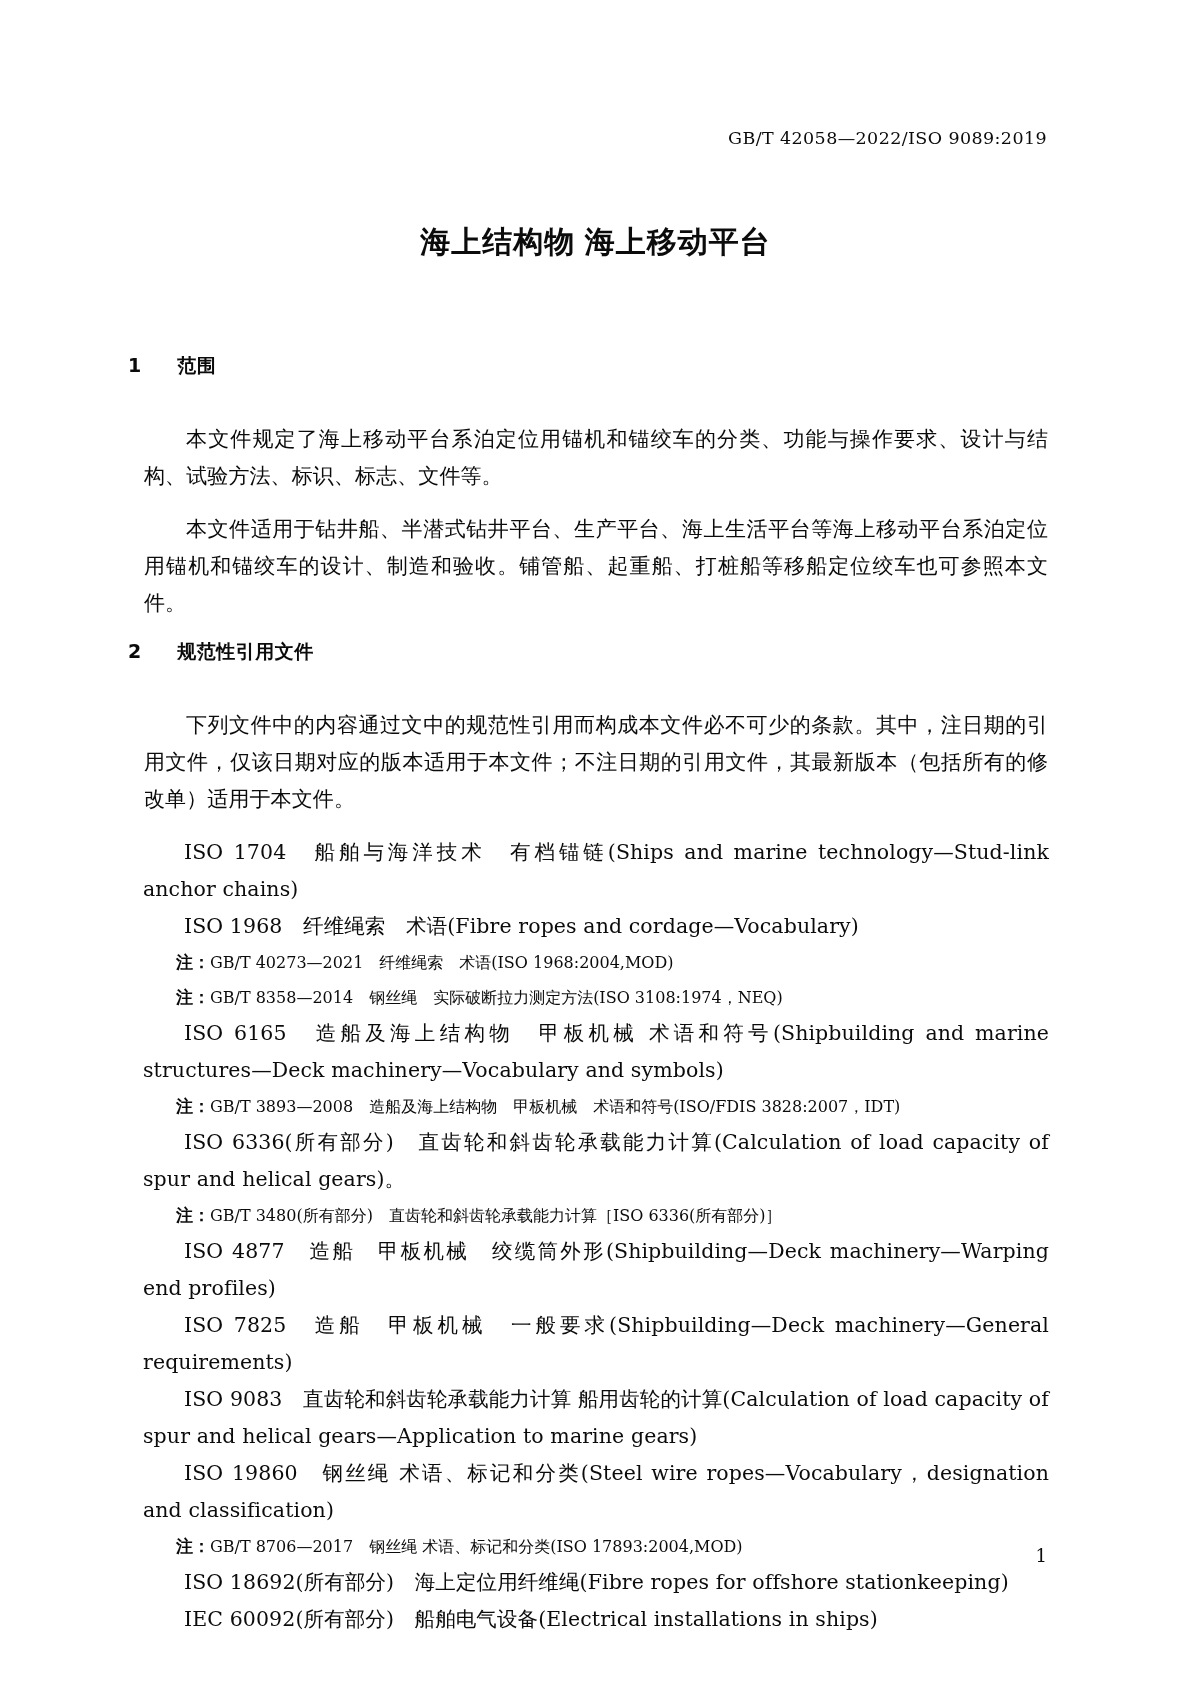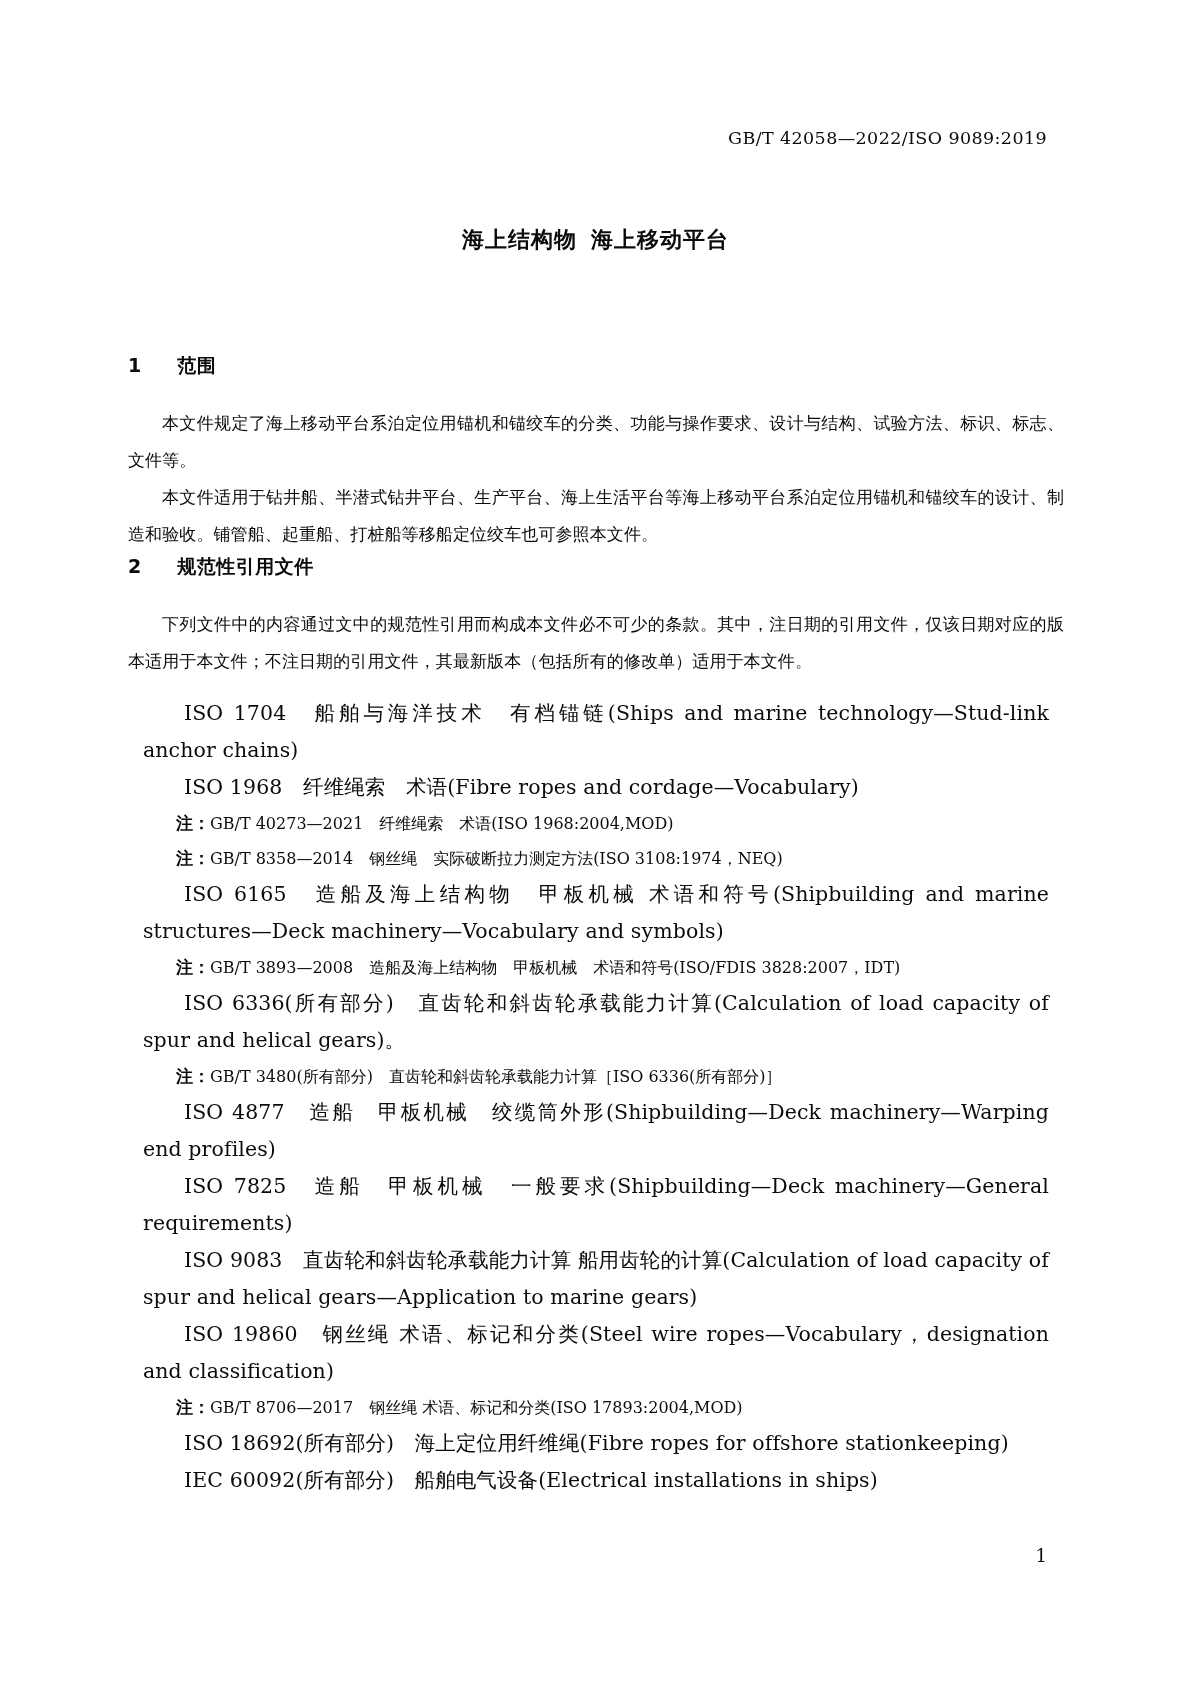--- a/index.html
+++ b/index.html
@@ -36,23 +36,23 @@
     white-space: nowrap;
   }
 
   
   .doc-title {
     position: absolute;
     top: 218px;
     left: 0;
     width: 1191px;
     text-align: center;
-    font-family: Liberation Mono, monospace;
+    font-family: Liberation Sans, sans-serif;
     font-weight: 700;
-    font-size: 22px;
+    font-size: 30px;
     line-height: 48px;
     letter-spacing: 1px;
   }
   .doc-title .line2 { display: block; }
 
   
   .content {
     position: absolute;
     top: 352px;
     left: 128px;
@@ -65,22 +65,22 @@
     font-size: 19px;
     margin: 0;
     padding: 0;
     letter-spacing: 0.5px;
     line-height: 26px;
   }
   .clause-1 { margin-top: 0px; }
   .clause-2 { margin-top: 40px; }
 
   p.para {
-    margin: 0;
-    font-size: 17px;
+    margin: 16px;
+    font-size: 21px;
     line-height: 37px;
     text-indent: 2em;
     text-align: justify;
     letter-spacing: 0.1px;
   }
   .gap-after-heading { height: 27px; }
 
   .ref-list { margin: 15px; padding: 0; }
 
   p.ref {

